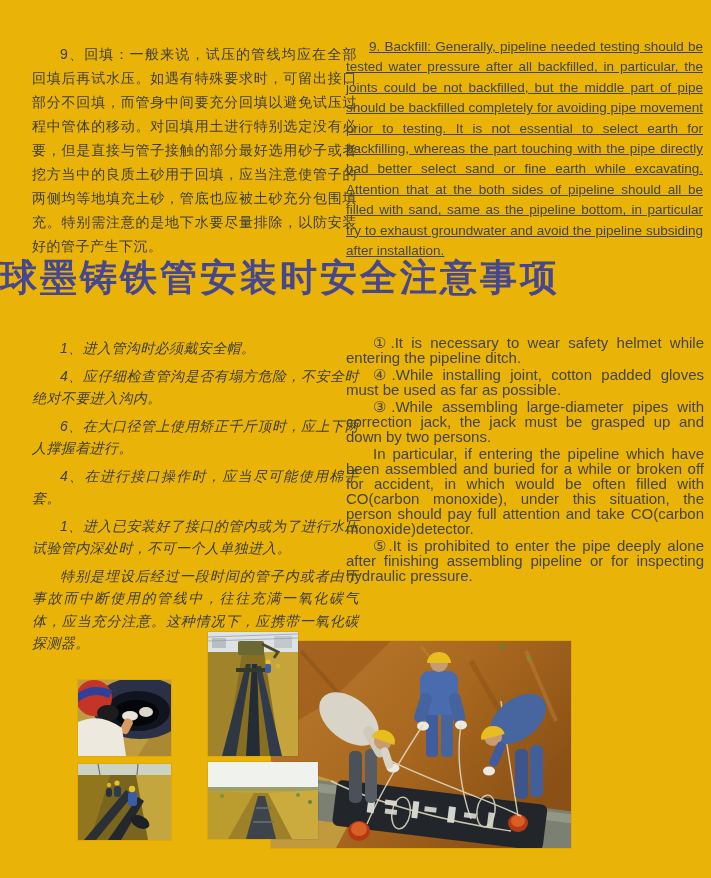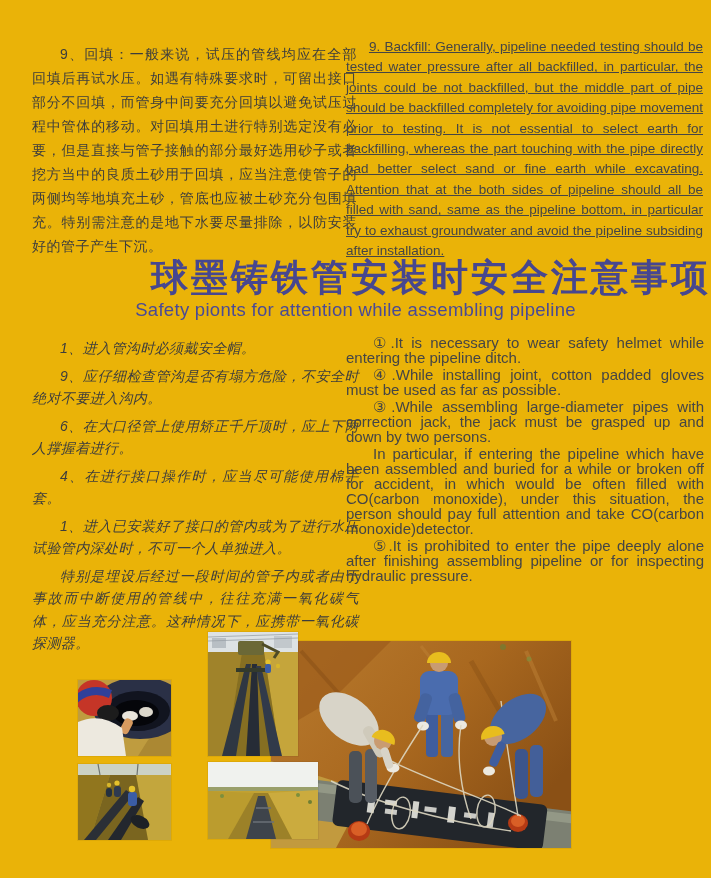--- a/index.html
+++ b/index.html
@@ -13,21 +13,21 @@
     left:32px;top:42px;width:325px;
     font-size:14px;line-height:24px;letter-spacing:.5px;
     color:#3d3d3d;text-indent:2em;
   }
   .en-top{
     left:346px;top:37px;width:357px;
     font-size:13.5px;line-height:20.4px;
     color:#454545;text-indent:1.7em;text-decoration:underline;
   }
   .title-cn{
-    position:absolute;left:0;top:253px;width:711px;text-align:right;
+    position:absolute;left:0;top:253px;width:711px;text-align:left;
     font-family:"Liberation Serif","DejaVu Serif",serif;font-weight:bold;
     font-size:37px;letter-spacing:3px;color:#47478f;
   }
   .title-en{
     position:absolute;left:0;top:299px;width:711px;text-align:center;
     font-size:18.5px;letter-spacing:.3px;color:#4a4a96;
   }
   .cn-col{
     position:absolute;left:32px;top:337px;width:327px;
     font-size:14px;line-height:22.5px;letter-spacing:.4px;
@@ -45,25 +45,24 @@
 </style>
 </head>
 <body>
 
 <div class="page">
 
   <div class="para cn-top">9、回填：一般来说，试压的管线均应在全部回填后再试水压。如遇有特殊要求时，可留出接口部分不回填，而管身中间要充分回填以避免试压过程中管体的移动。对回填用土进行特别选定没有必要，但是直接与管子接触的部分最好选用砂子或者挖方当中的良质土砂用于回填，应当注意使管子的两侧均等地填充土砂，管底也应被土砂充分包围填充。特别需注意的是地下水要尽量排除，以防安装好的管子产生下沉。</div>
   <div class="para en-top">9. Backfill: Generally, pipeline needed testing should be tested water pressure after all backfilled, in particular, the joints could be not backfilled, but the middle part of pipe should be backfilled completely for avoiding pipe movement prior to testing. It is not essential to select earth for backfilling, whereas the part touching with the pipe directly had better select sand or fine earth while excavating. Attention that at the both sides of pipeline should all be filled with sand, same as the pipeline bottom, in particular try to exhaust groundwater and avoid the pipeline subsiding after installation.</div>
 
   <div class="title-cn">球墨铸铁管安装时安全注意事项</div>
-  <div class="title-en">Safety pionts for attention while assembling pipeline</div>
 
   <div class="cn-col">
     <p>1、进入管沟时必须戴安全帽。</p>
-    <p>9、应仔细检查管沟是否有塌方危险，不安全时绝对不要进入沟内。</p>
+    <p>4、应仔细检查管沟是否有塌方危险，不安全时绝对不要进入沟内。</p>
     <p>6、在大口径管上使用矫正千斤顶时，应上下两人撑握着进行。</p>
     <p>4、在进行接口操作时，应当尽可能使用棉手套。</p>
     <p>1、进入已安装好了接口的管内或为了进行水压试验管内深处时，不可一个人单独进入。</p>
     <p>特别是埋设后经过一段时间的管子内或者由于事故而中断使用的管线中，往往充满一氧化碳气体，应当充分注意。这种情况下，应携带一氧化碳探测器。</p>
   </div>
 
   <div class="en-col">
     <p>①.It is necessary to wear safety helmet while entering the pipeline ditch.</p>
     <p>④.While installing joint, cotton padded gloves must be used as far as possible.</p>
     <p>③.While assembling large-diameter pipes with correction jack, the jack must be grasped up and down by two persons.</p>

